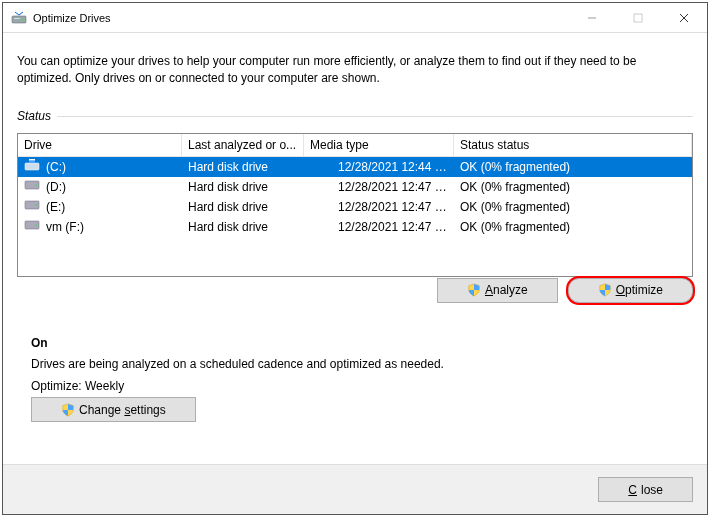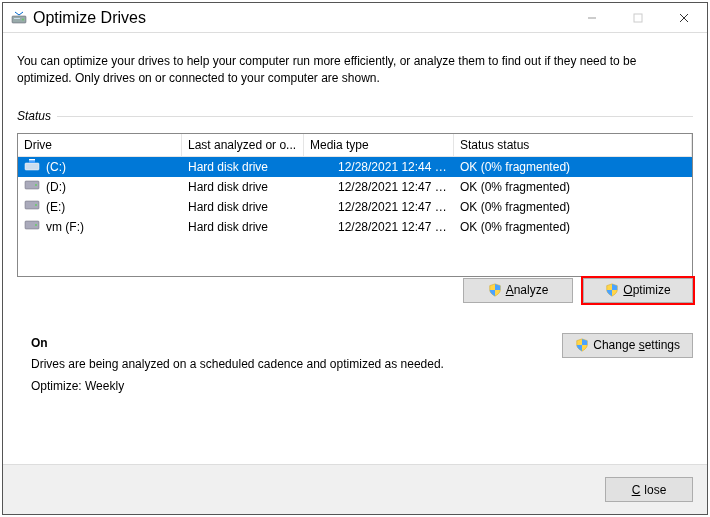--- a/index.html
+++ b/index.html
@@ -1,20 +1,20 @@
 <!DOCTYPE html>
 <html><head>
 <meta charset="utf-8">
 <style>
 * { box-sizing: border-box; font-family: "Segoe UI", Tahoma, sans-serif; }
 body { margin: 0; background: #fff; padding: 2px; }
 .window { width: 706px; height: 513px; border: 1px solid #555; background: #fff; position: relative; }
 .titlebar { height: 30px; display: flex; align-items: center; padding: 0 0 0 8px; border-bottom: 1px solid #ddd; }
 .title-icon { width: 16px; height: 16px; margin-right: 6px; }
-.title-text { font-size: 16px; flex: 1; }
+.title-text { font-size: 11px; flex: 1; }
 .sysbtns { display: flex; height: 100%; }
 .sysbtn { width: 46px; display: flex; align-items: center; justify-content: center; font-size: 10px; color: #333; }
 .sysbtn svg { display: block; }
 .body { padding: 20px 14px 14px 14px; font-size: 12px; color: #000; }
 .intro { line-height: 1.4; margin-bottom: 22px; }
 .section-label { font-size: 12px; position: relative; margin-bottom: 10px; font-style: italic; }
 .section-label::after { content: ""; position: absolute; left: 40px; right: 0; top: 50%; height: 1px; background: #ddd; }
 .section-label.sched::after { left: 136px; }
 .table-wrap { border: 1px solid #888; margin-bottom: 1px; height: 144px; overflow: hidden; }
 .thead { display: flex; background: #fff; border-bottom: 1px solid #e5e5e5; font-size: 12px; }
@@ -22,25 +22,25 @@
 .col-drive { width: 164px; }
 .col-media { width: 150px; }
 .col-last { width: 122px; }
 .col-status { flex: 1; }
 .row { display: flex; font-size: 12px; align-items: center; height: 20px; }
 .row.selected { background: #0078d7; color: #fff; }
 .cell { padding: 0 6px; white-space: nowrap; overflow: hidden; text-overflow: ellipsis; }
 .drive-cell { display: flex; align-items: center; gap: 6px; }
 .drive-icon { width: 16px; height: 14px; flex-shrink: 0; }
 .btnrow { display: flex; justify-content: flex-end; gap: 10px; margin-bottom: 26px; }
-.btn { min-width: 110px; height: 25px; border: 1px solid #adadad; background: #e1e1e1; font-size: 12px; display: flex; align-items: center; justify-content: center; gap: 4px; padding: 0 12px; }
-.btn.highlight { box-shadow: 0 0 0 2px #ff0000; }
+.btn { min-width: 110px; height: 25px; border: 1px solid #adadad; background: #e1e1e1; font-size: 12px; display: flex; align-items: center; justify-content: center; gap: 4px; padding: 0 29px; }
+.btn.highlight { box-shadow: 0 0 0 2px #ff0000; border-radius: 11px; }
 .btn u { text-decoration: underline; }
 .shield { width: 14px; height: 14px; }
-.sched-body { padding: 4px 0 0 14px; display: flex; }
+.sched-body { padding: 4px 0 0 14px; display: flex; flex-direction: column; }
 .sched-text { flex: 1; line-height: 1.8; }
 .sched-text b { font-weight: 600; }
 .footer { position: absolute; bottom: 0; left: 0; right: 0; padding: 12px 14px; display: flex; justify-content: flex-end; background: #f0f0f0; border-top: 1px solid #ddd; }
 </style>
 </head>
 <body>
 
 <div class="window">
 
   <div class="titlebar">

